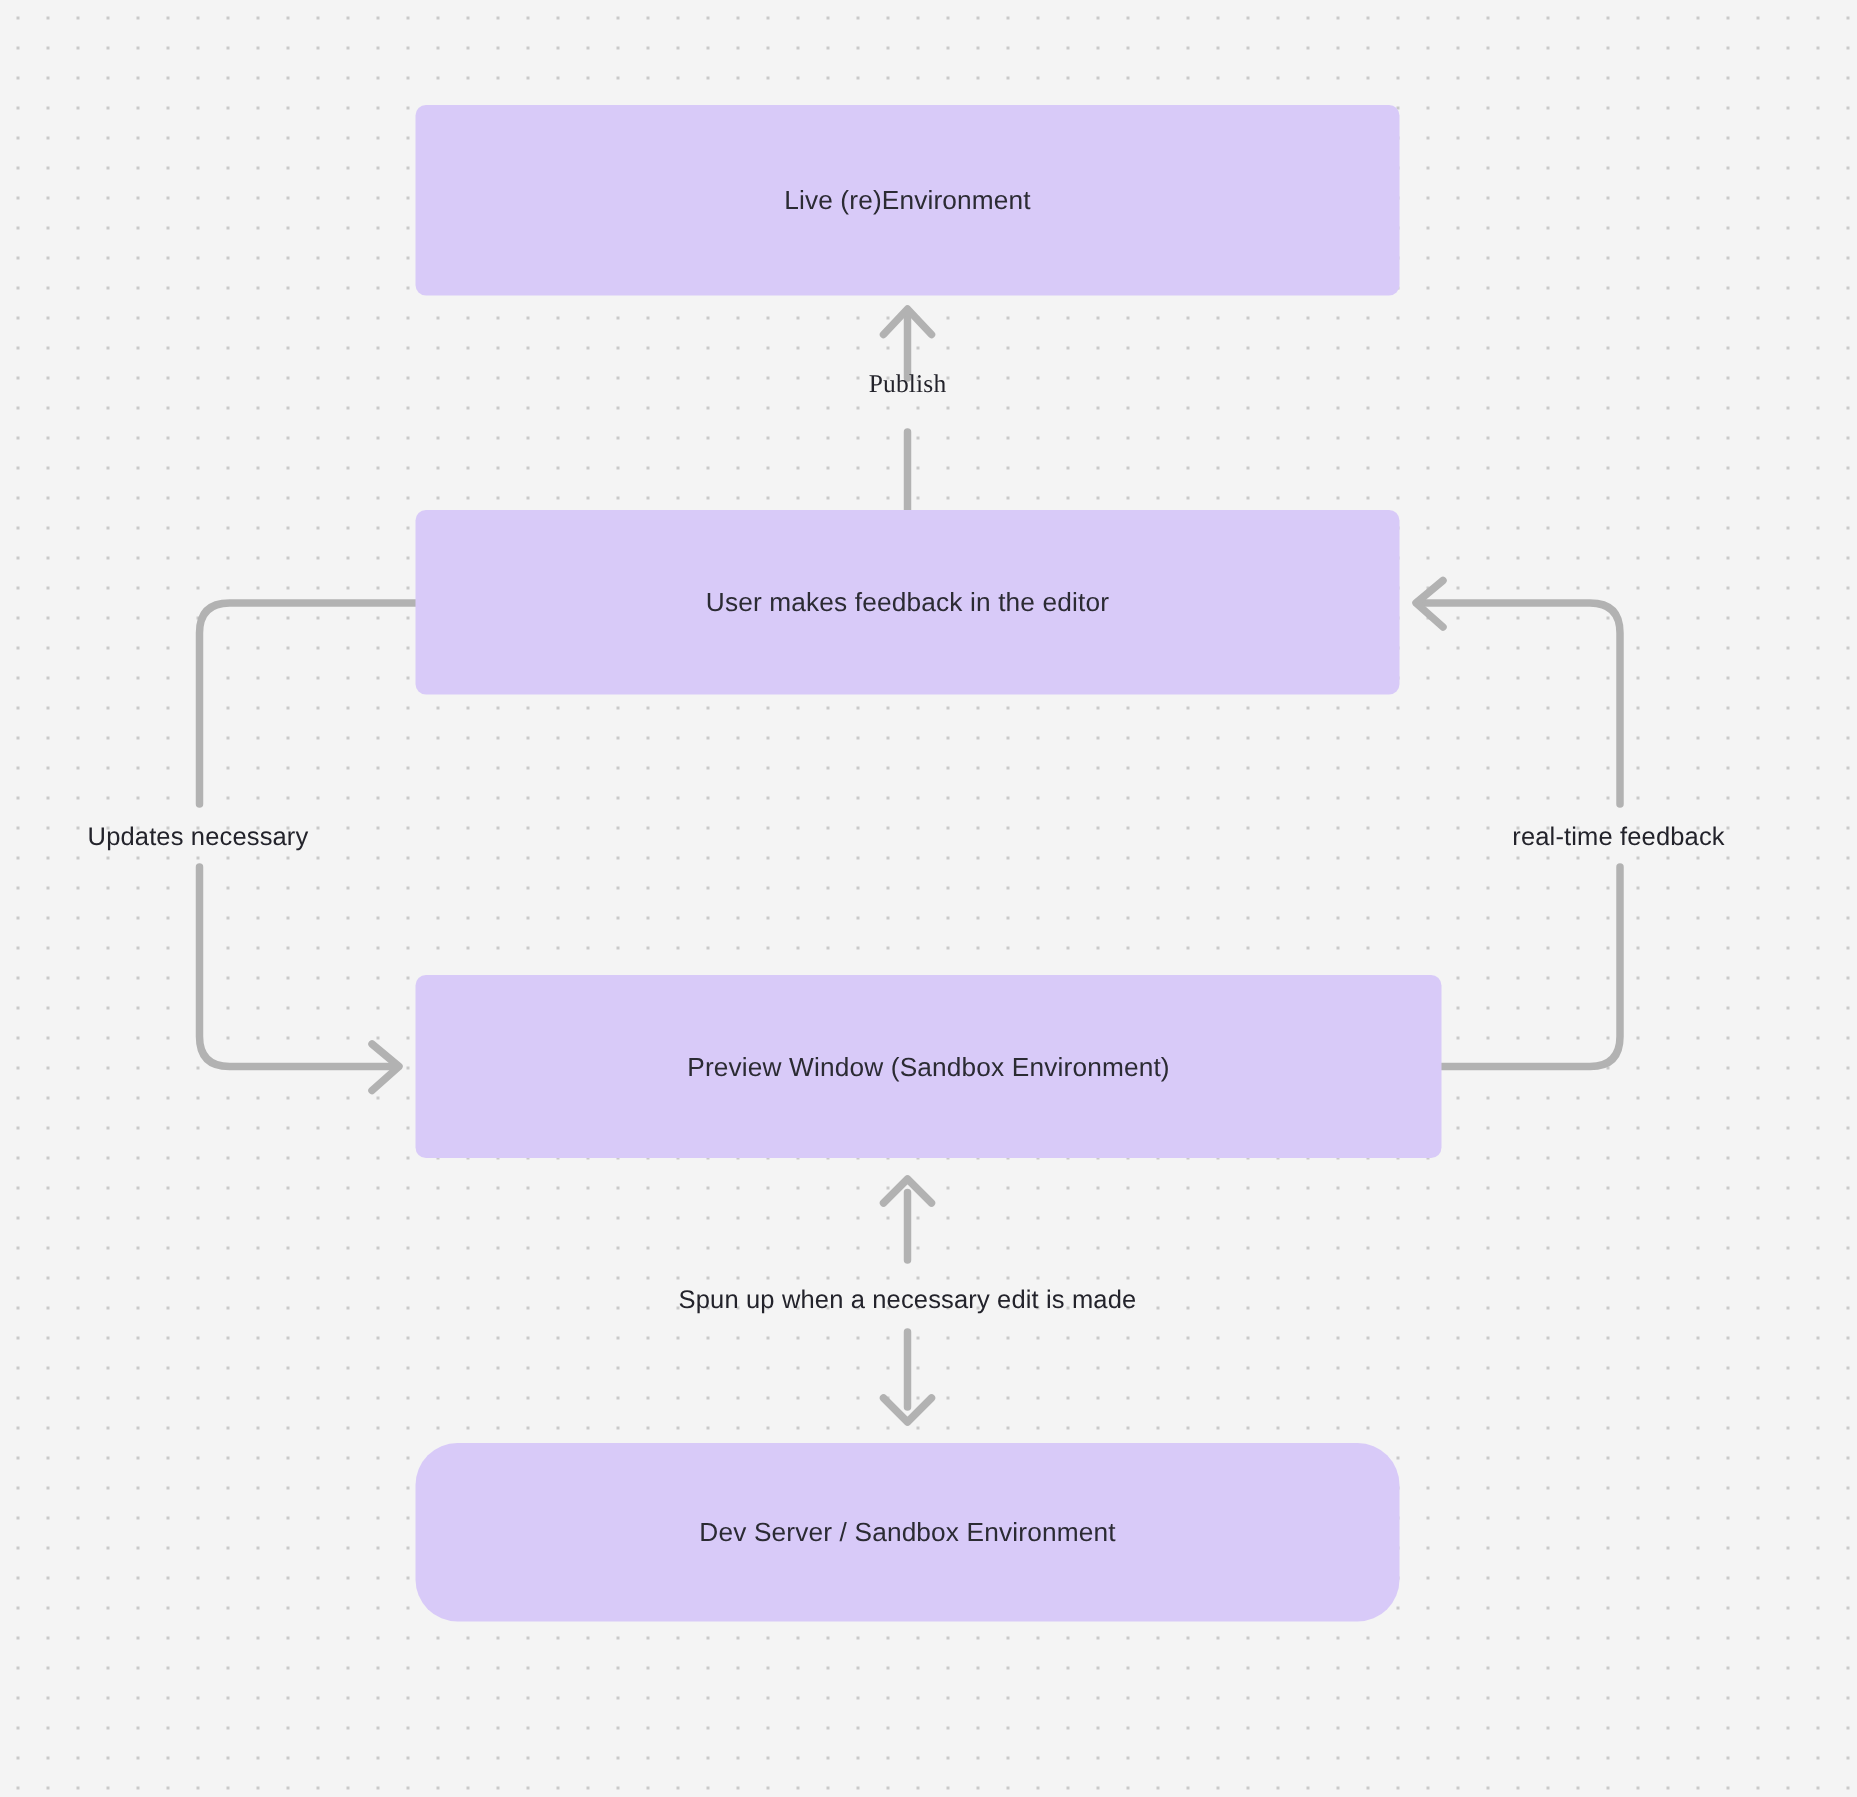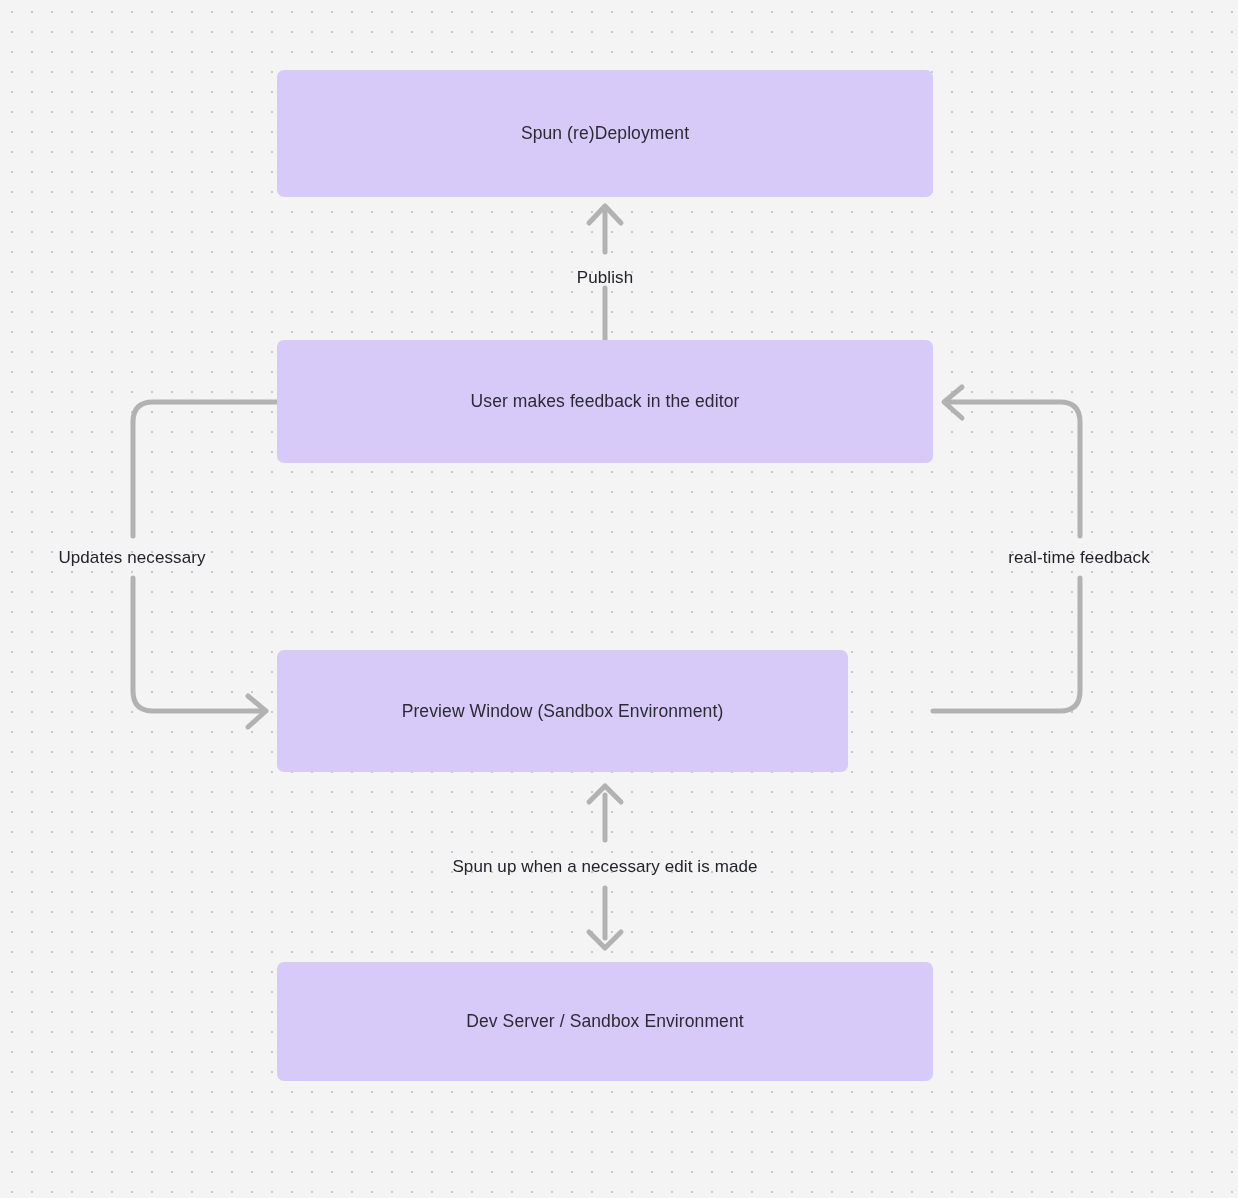--- a/index.html
+++ b/index.html
@@ -94,36 +94,36 @@
 
     <g>
       <path class="edge-path" d="M 605 840 L 605 795"></path>
       <path class="arrow-head" d="M 589 802 L 605 786 L 621 802"></path>
       <path class="edge-path" d="M 605 888 L 605 938"></path>
       <path class="arrow-head" d="M 589 932 L 605 948 L 621 932"></path>
     </g>
   </svg>
 
   <div class="node" style="left:277px; top:70px; width:656px; height:127px;">
-    <span class="node-label">Spun (re)Deployment</span>
+    <span class="node-label">Live (re)Environment</span>
   </div>
 
   <div class="node" style="left:277px; top:340px; width:656px; height:123px;">
     <span class="node-label">User makes feedback in the editor</span>
   </div>
 
-  <div class="node" style="left:277px; top:650px; width:571px; height:122px;">
+  <div class="node" style="left:277px; top:650px; width:684px; height:122px;">
     <span class="node-label">Preview Window (Sandbox Environment)</span>
   </div>
 
-  <div class="node" style="left:277px; top:962px; width:656px; height:119px;">
+  <div class="node" style="left:277px; top:962px; width:656px; height:119px;border-radius:28px;">
     <span class="node-label">Dev Server / Sandbox Environment</span>
   </div>
 
-  <div class="edge-label" style="left:605px; top:278px;">Publish</div>
+  <div class="edge-label" style="left:605px; top:256px;font-family:Liberation Serif, serif;">Publish</div>
 
   <div class="edge-label" style="left:132px; top:558px;">Updates necessary</div>
 
   <div class="edge-label" style="left:1079px; top:558px;text-align:center;">real-time feedback</div>
 
   <div class="edge-label" style="left:605px; top:867px;">Spun up when a necessary edit is made</div>
 
 </div>
 
 </body></html>

